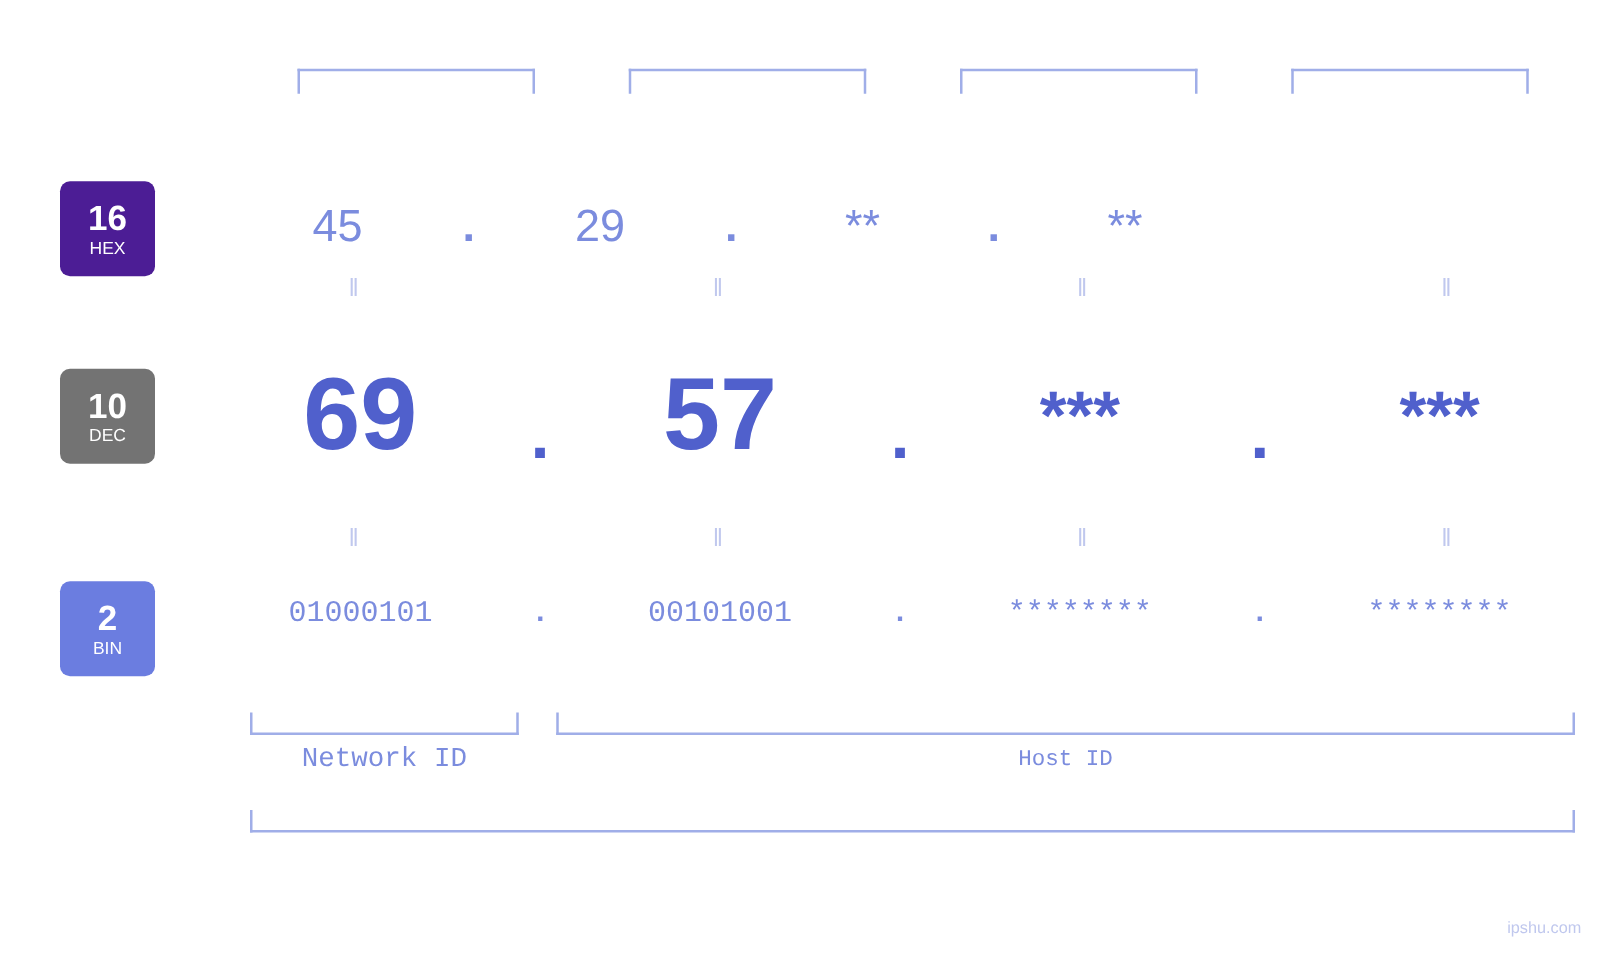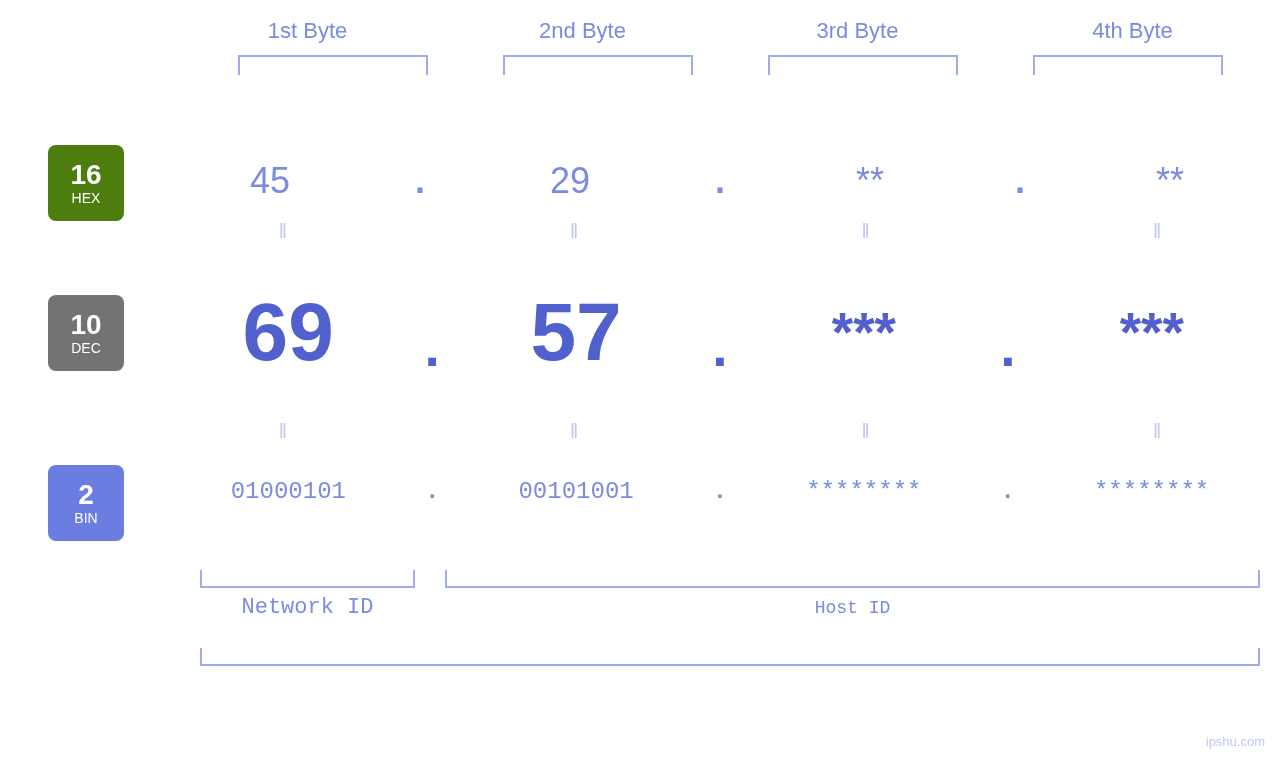--- a/index.html
+++ b/index.html
@@ -18,40 +18,34 @@
       position: relative;
       width: 1285px;
       height: 767px;
     }
   </style>
 </head>
 <body>
 
 <div class="layout">
 
-  <div style="position:absolute; top:18px; left:170px; width:1100px; display:flex; justify-content:space-around;">
-    <div style="width:220px; text-align:center; color:#7b8cde; font-size:22px; font-family:Arial,sans-serif;">1st Byte</div>
-    <div style="width:220px; text-align:center; color:#7b8cde; font-size:22px; font-family:Arial,sans-serif;">2nd Byte</div>
-    <div style="width:220px; text-align:center; color:#7b8cde; font-size:22px; font-family:Arial,sans-serif;">3rd Byte</div>
-    <div style="width:220px; text-align:center; color:#7b8cde; font-size:22px; font-family:Arial,sans-serif;">4th Byte</div>
-  </div>
 
   <div style="position:absolute; top:55px; left:200px; width:1060px; display:flex; justify-content:space-around;">
     <div style="width:190px; height:20px; border-top:2px solid #a0aee8; border-left:2px solid #a0aee8; border-right:2px solid #a0aee8;"></div>
     <div style="width:190px; height:20px; border-top:2px solid #a0aee8; border-left:2px solid #a0aee8; border-right:2px solid #a0aee8;"></div>
     <div style="width:190px; height:20px; border-top:2px solid #a0aee8; border-left:2px solid #a0aee8; border-right:2px solid #a0aee8;"></div>
     <div style="width:190px; height:20px; border-top:2px solid #a0aee8; border-left:2px solid #a0aee8; border-right:2px solid #a0aee8;"></div>
   </div>
 
-  <div style="position:absolute; top:145px; left:48px; width:76px; height:76px; background:#4d7c0f; border-radius:8px; display:flex; flex-direction:column; align-items:center; justify-content:center; color:white;">
+  <div style="position:absolute; top:145px; left:48px; width:76px; height:76px; background:#4c1d95; border-radius:8px; display:flex; flex-direction:column; align-items:center; justify-content:center; color:white;">
     <span style="font-size:28px; font-weight:bold; font-family:Arial,sans-serif; line-height:1.1;">16</span>
     <span style="font-size:14px; font-family:Arial,sans-serif;">HEX</span>
   </div>
 
-  <div style="position:absolute; top:160px; left:170px; width:1100px; display:flex; align-items:center; justify-content:space-between;">
+  <div style="position:absolute; top:160px; left:170px; width:1100px; display:flex; align-items:center; justify-content:flex-start;">
     <div style="width:200px; text-align:center; color:#7b8cde; font-size:36px; font-family:Arial,sans-serif;">45</div>
     <div style="color:#7b8cde; font-size:36px; font-family:Arial,sans-serif; font-weight:bold;">.</div>
     <div style="width:200px; text-align:center; color:#7b8cde; font-size:36px; font-family:Arial,sans-serif;">29</div>
     <div style="color:#7b8cde; font-size:36px; font-family:Arial,sans-serif; font-weight:bold;">.</div>
     <div style="width:200px; text-align:center; color:#7b8cde; font-size:36px; font-family:Arial,sans-serif;">**</div>
     <div style="color:#7b8cde; font-size:36px; font-family:Arial,sans-serif; font-weight:bold;">.</div>
     <div style="width:200px; text-align:center; color:#7b8cde; font-size:36px; font-family:Arial,sans-serif;">**</div>
   </div>
 
   <div style="position:absolute; top:220px; left:170px; width:1100px; display:flex; justify-content:space-around;">

